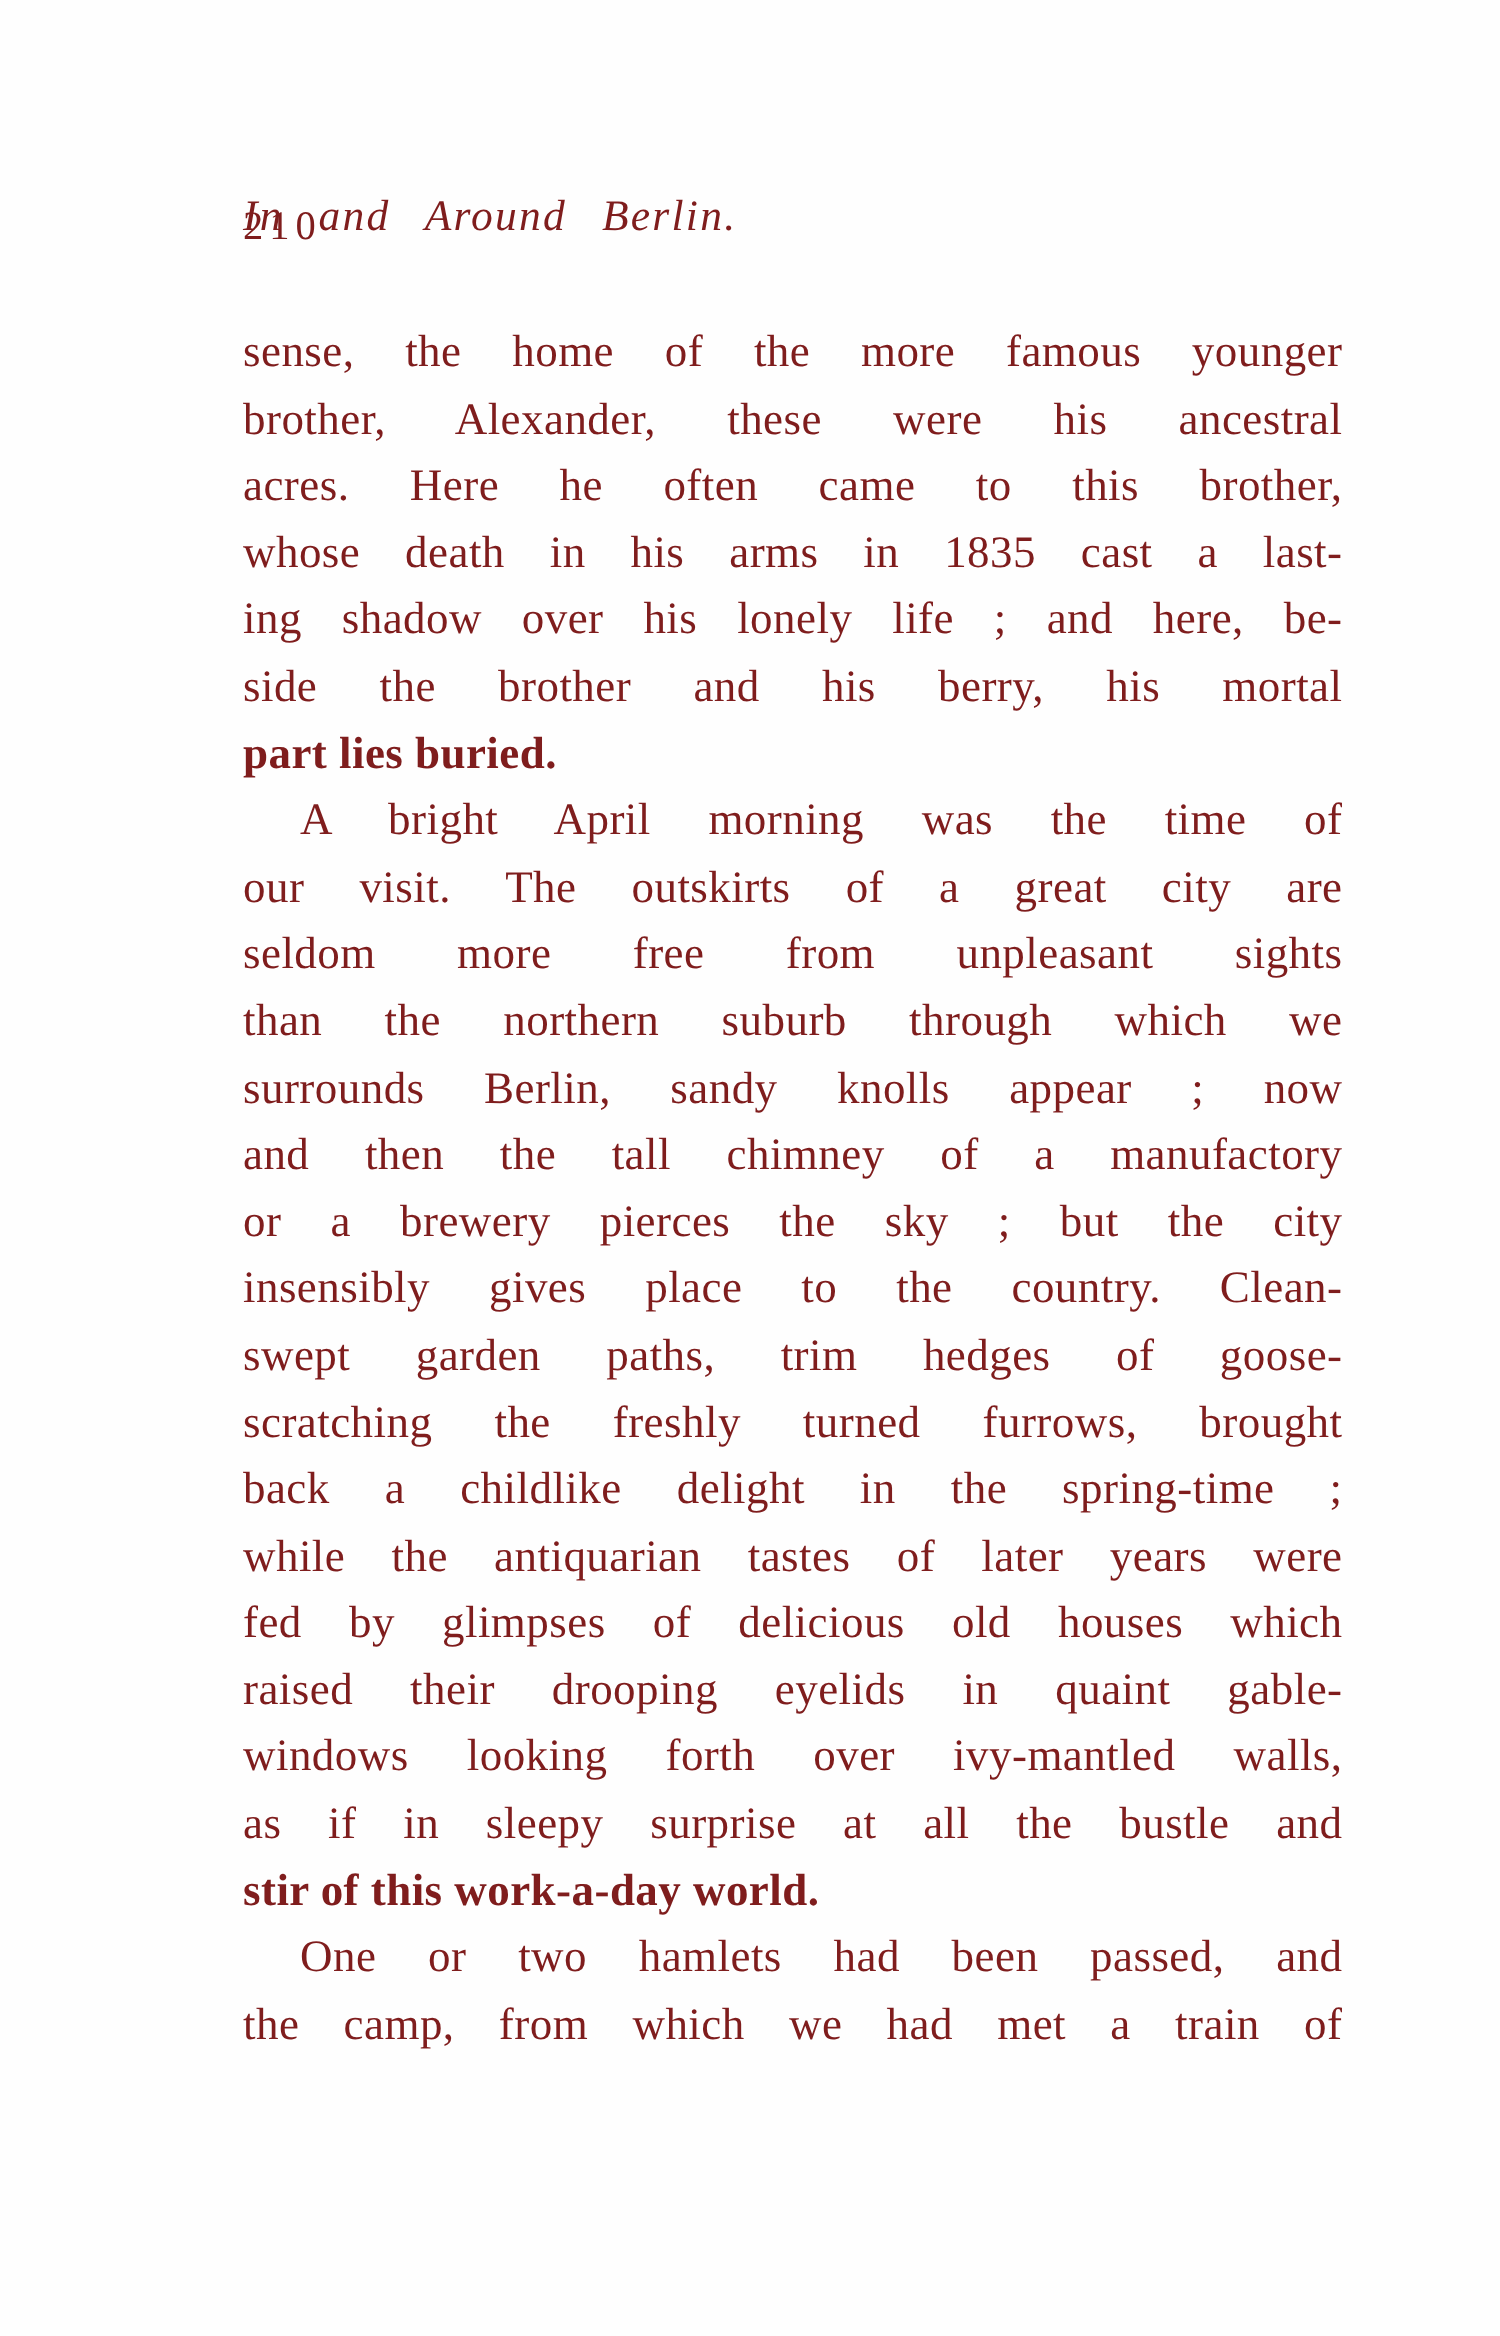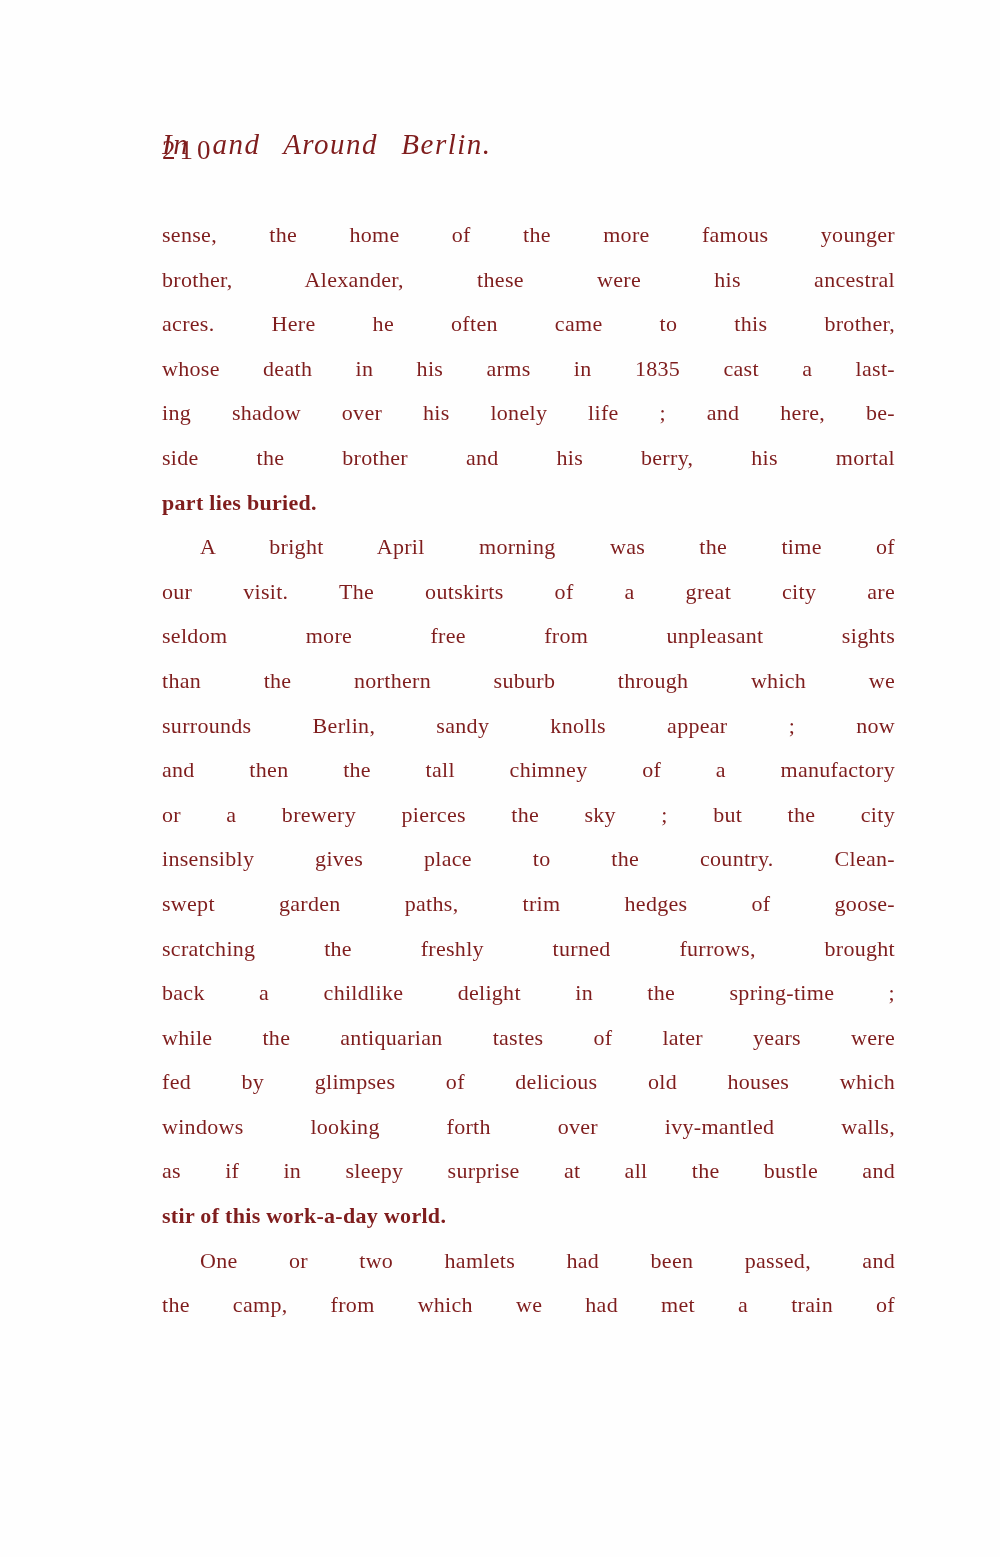--- a/index.html
+++ b/index.html
@@ -35,21 +35,21 @@
   }
   .body-block {
     position: absolute;
     top: 213px;
     left: 162px;
     width: 733px;
   }
   .line {
     height: 44.6px;
     line-height: 44.6px;
-    font-size: 22px;
+    font-size: 30px;
     letter-spacing: 0.3px;
     overflow: hidden;
     white-space: normal;
   }
   .line.just {
     text-align: justify;
     text-align-last: justify;
   }
   .line.just::after {
     content: "";
@@ -90,20 +90,21 @@
         <div class="line just">than the northern suburb through which we</div>
         <div class="line just">surrounds Berlin, sandy knolls appear ; now</div>
         <div class="line just">and then the tall chimney of a manufactory</div>
         <div class="line just">or a brewery pierces the sky ; but the city</div>
         <div class="line just">insensibly gives place to the country.  Clean-</div>
         <div class="line just">swept garden paths, trim hedges of goose-</div>
         <div class="line just">scratching the freshly turned furrows, brought</div>
         <div class="line just">back a childlike delight in the spring-time ;</div>
         <div class="line just">while the antiquarian tastes of later years were</div>
         <div class="line just">fed by glimpses of delicious old houses which</div>
+        <div class="line just">raised their drooping eyelids in quaint gable-</div>
         <div class="line just">windows looking forth over ivy-mantled walls,</div>
         <div class="line just">as if in sleepy surprise at all the bustle and</div>
         <div class="line last">stir of this work-a-day world.</div>
       </div>
       <div>
         <div class="line just indent">One or two hamlets had been passed, and</div>
         <div class="line just">the camp, from which we had met a train of</div>
       </div>
     </div>
 </div>

